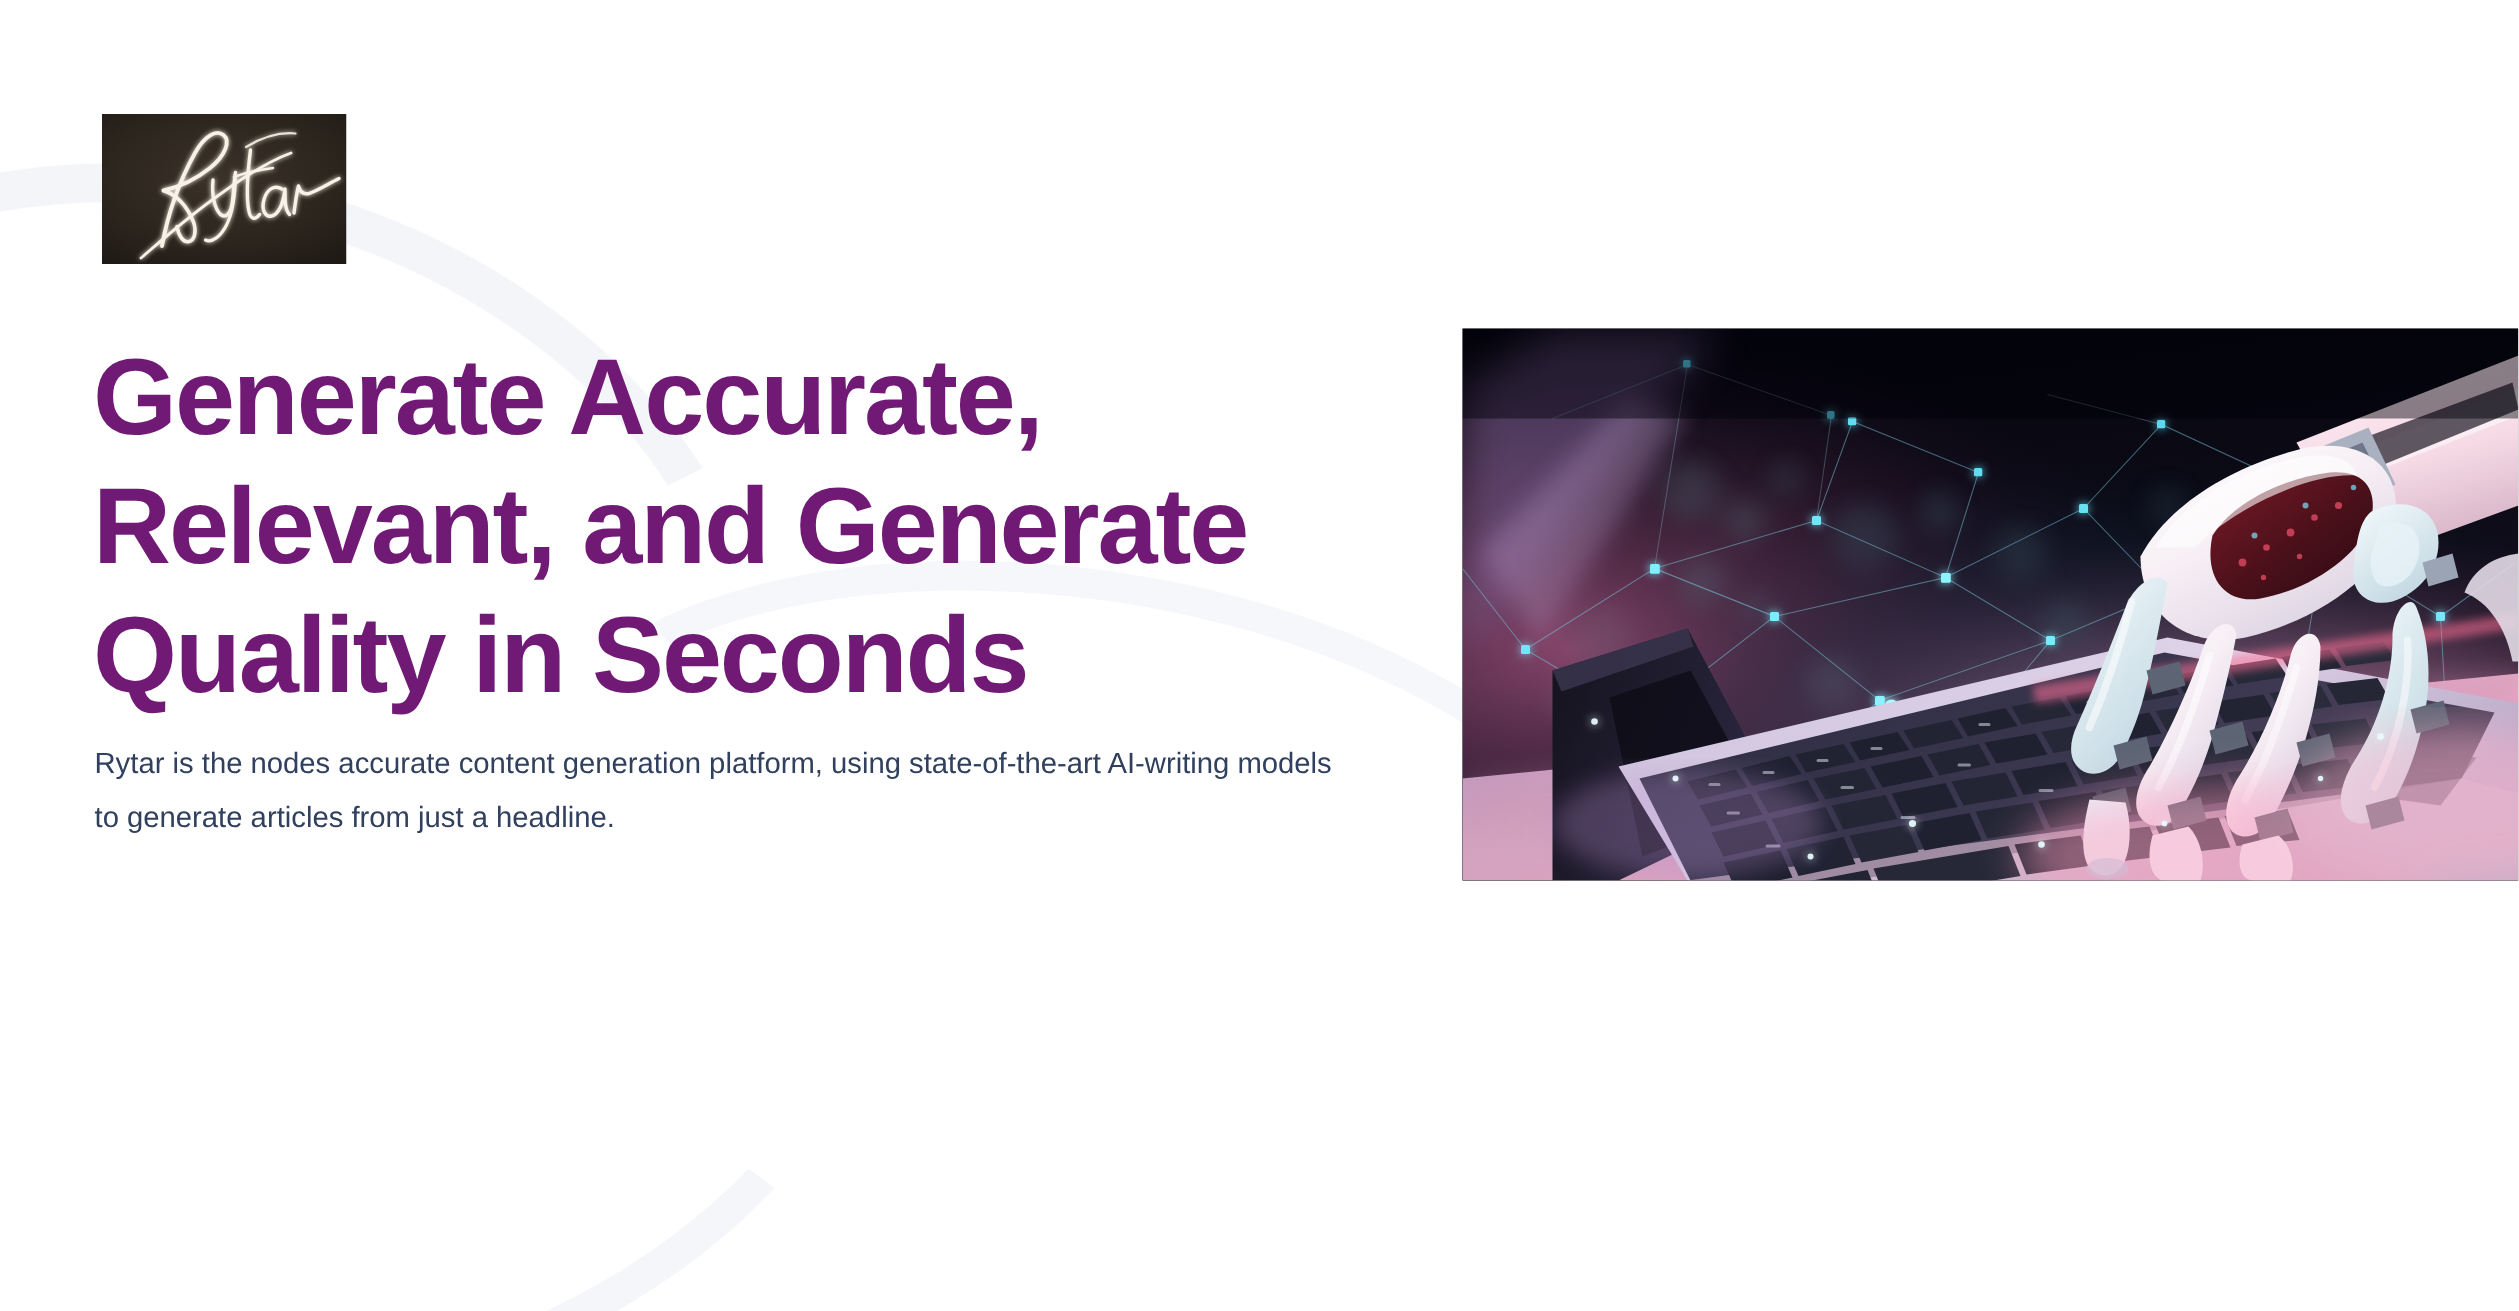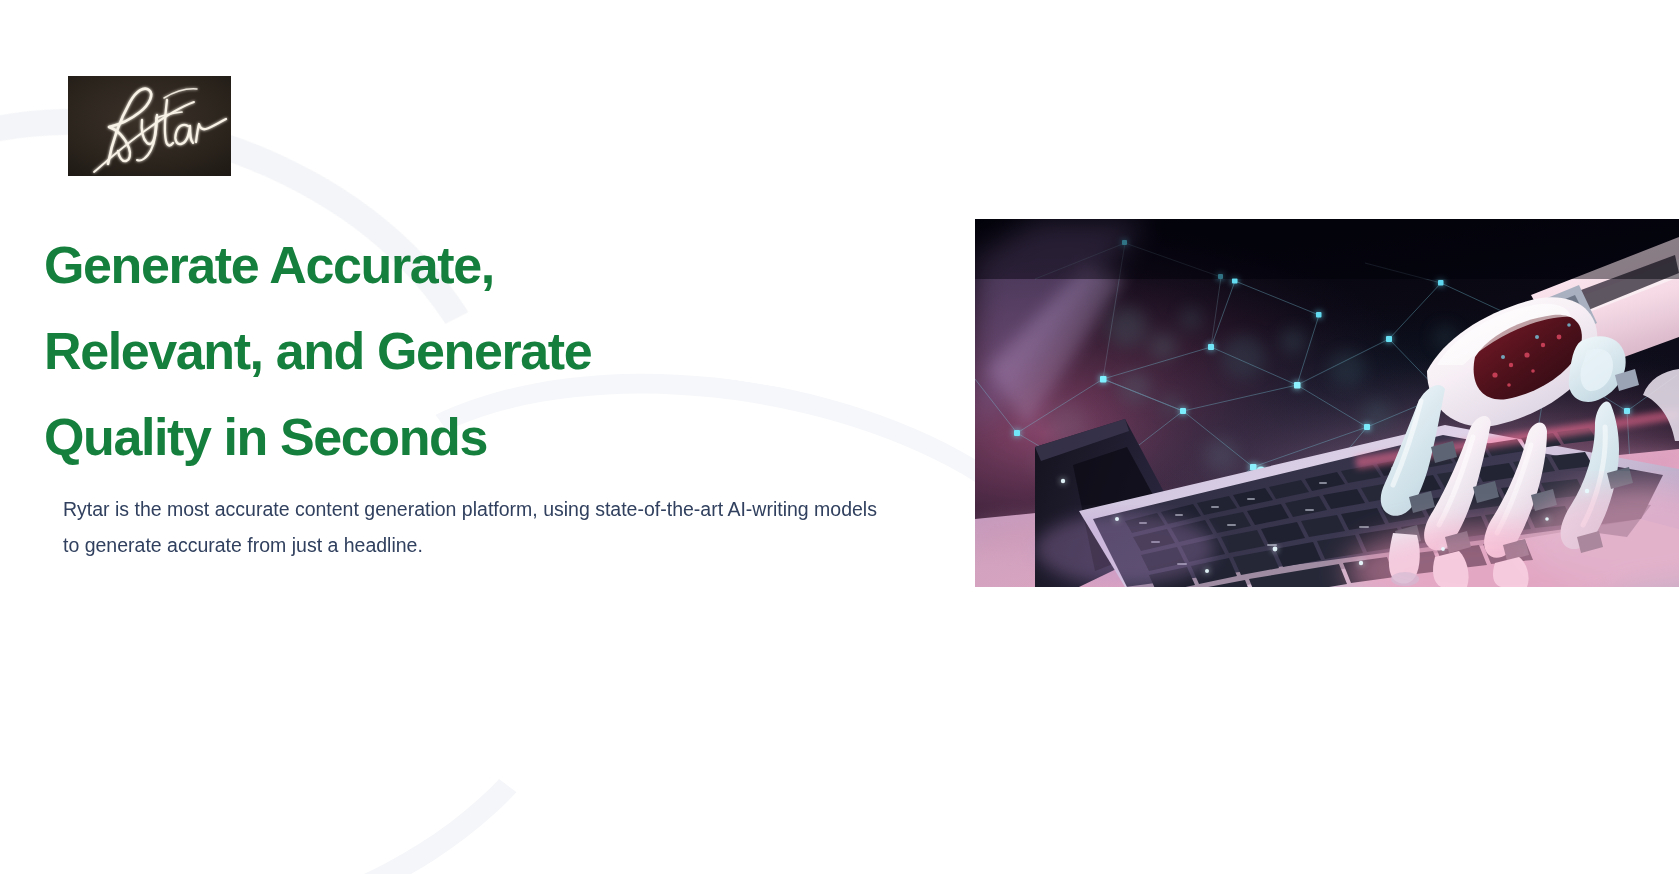--- a/index.html
+++ b/index.html
@@ -70,27 +70,27 @@
   #logo .logo-plate {
     position:absolute; inset:0;
     background:
       radial-gradient(ellipse 120% 110% at 48% 42%, #3b3229 0%, #2b241d 42%, #181410 78%, #100d0a 100%);
   }
   #logo svg { position:absolute; inset:0; width:100%; height:100%; }
 
   
   #headline {
     position:absolute;
-    left:44px; top:222px;
+    left:62px; top:222px;
     width:840px;
     z-index:3;
-    color:#15803d;
+    color:#701a75;
     font-family:"Liberation Sans", sans-serif;
     font-weight:bold;
-    font-size:52px;
+    font-size:72px;
     line-height:86px;
     letter-spacing:-1.4px;
   }
   #headline .hl-line { display:block; white-space:nowrap; }
 
   
   #subhead {
     position:absolute;
     left:63px; top:491px;
     width:910px;
@@ -160,22 +160,22 @@
     </svg>
   </div>
 
   <h1 id="headline">
     <span class="hl-line">Generate Accurate,</span>
     <span class="hl-line">Relevant, and Generate</span>
     <span class="hl-line">Quality in Seconds</span>
   </h1>
 
   <p id="subhead">
-    <span class="sub-line">Rytar is the most accurate content generation platform, using state-of-the-art AI-writing models</span>
-    <span class="sub-line">to generate accurate from just a headline.</span>
+    <span class="sub-line">Rytar is the nodes accurate content generation platform, using state-of-the-art AI-writing models</span>
+    <span class="sub-line">to generate articles from just a headline.</span>
   </p>
 
   <div id="hero-image">
     <span class="sr">Robotic hand typing on a laptop keyboard with glowing network nodes</span>
     <svg viewBox="0 0 704 368" preserveAspectRatio="xMidYMid slice" aria-hidden="true">
       <defs>
         <linearGradient id="bgv" x1="0" y1="0" x2="0.25" y2="1">
           <stop offset="0%" stop-color="#05050c"></stop>
           <stop offset="45%" stop-color="#0b0a16"></stop>
           <stop offset="100%" stop-color="#1a1426"></stop>

